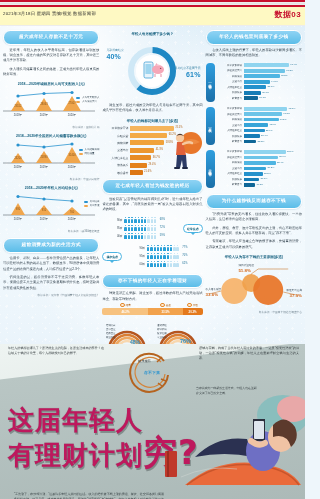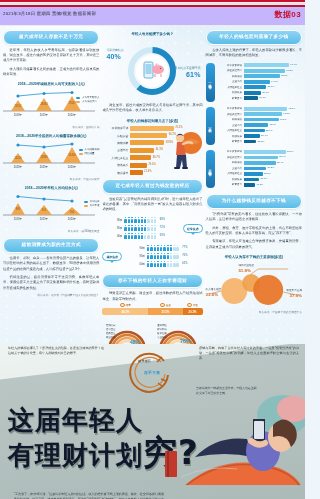--- a/index.html
+++ b/index.html
@@ -9,21 +9,21 @@
     background: #eef6fb;
     position: relative;
   }
   .page { position: relative; width: 305px; height: 499px; overflow: hidden; background: #ffffff; }
 
   
   .masthead { position: relative; height: 26px; background: #ececec; }
   .rule-a { height: 2px; background: #c7102e; }
   .rule-b { height: 1px; background: #e3e3e3; margin-top: 1px; }
   .rule-c { height: 2px; background: #c7102e; margin-top: 1px; }
-  .mast-row { position: relative; height: 18px; background: #c4b5fd; }
+  .mast-row { position: relative; height: 18px; background: #fef9c3; }
   .mast-left {
     position: absolute; left: 3px; top: 4px;
     font-size: 4.4px; color: #2b2b2b; letter-spacing: .2px; white-space: nowrap;
   }
   .mast-right {
     position: absolute; right: 4px; top: 2px;
     font-size: 8px; font-weight: bold; color: #c7102e; letter-spacing: .4px;
   }
 
   
@@ -144,21 +144,21 @@
     position: absolute; left: -20px; right: -20px; top: 38px; height: 180px;
     background: linear-gradient(180deg,#b9c6c4 0%, #aab8b6 100%);
     transform: rotate(-7deg); transform-origin: left top;
   }
   .hero-text-l { position: absolute; left: 8px; top: 2px; width: 96px; font-size: 3.1px; line-height: 1.6; color: #333b3e; text-align: justify; }
   .hero-text-r { position: absolute; right: 6px; top: 2px; width: 100px; font-size: 3.1px; line-height: 1.6; color: #333b3e; text-align: justify; }
   .hero-text-c { position: absolute; left: 196px; top: 42px; width: 62px; font-size: 2.9px; line-height: 1.6; color: #3a4346; }
   .seal { position: absolute; left: 124px; top: 4px; width: 48px; height: 48px; }
   .headline { position: absolute; left: 8px; top: 62px; }
   .hl {
-    font-size: 26px; font-weight: bold; color: #0f172a; letter-spacing: 1px;
+    font-size: 26px; font-weight: bold; color: #be185d; letter-spacing: 1px;
     text-shadow: 1px 1.5px 0 rgba(70,80,80,.45), 0 0 1px rgba(0,0,0,.25);
     line-height: 1.08; font-family: "DejaVu Sans", sans-serif;
   }
   .hl .big { font-size: 34px; }
   .hero-body { position: absolute; left: 14px; top: 148px; width: 150px; font-size: 3px; line-height: 1.65; color: #3a4447; text-align: justify; }
   .illus { position: absolute; right: 0; bottom: 0; width: 140px; height: 110px; }
 </style>
 </head>
 <body>
 

